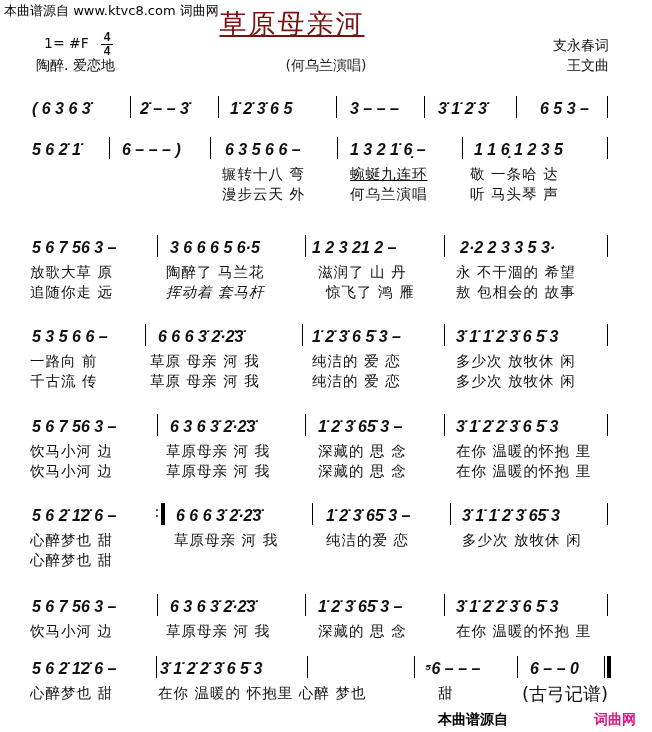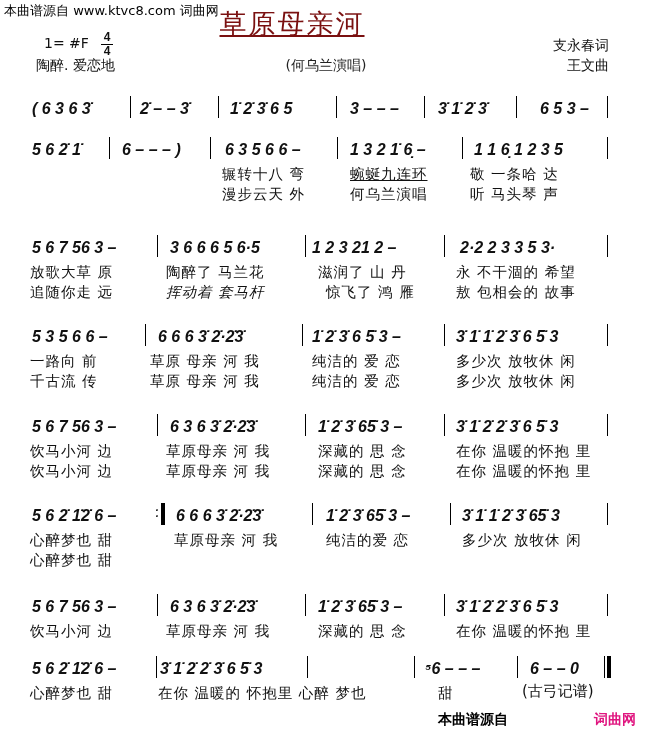--- a/index.html
+++ b/index.html
@@ -20,21 +20,21 @@
   .row { position:absolute; left:0; width:652px; }
   .notes { position:absolute; top:0; left:0; width:652px; height:28px;
            font-family:"Liberation Sans", sans-serif; font-style:italic; font-weight:bold; font-size:16px; }
   .measure { position:absolute; top:0; height:28px; display:flex; align-items:flex-end; }
   .barline { position:absolute; top:6px; width:1px; height:22px; background:#000; }
   .lyric { position:absolute; font-size:14.5px; color:#111; letter-spacing:1px; }
   .endbar { position:absolute; top:6px; width:4px; height:22px; background:#000; }
   .repeat-dots { position:absolute; top:10px; font-size:11px; font-weight:bold; line-height:6px; }
   .footer-left { left:438px; top:711px; font-size:14px; font-weight:bold; color:#000; }
   .footer-right { left:594px; top:711px; font-size:14px; font-weight:bold; color:#e0157f; }
-  .gu { position:absolute; font-size:15px; }
+  .gu { position:absolute; font-size:18px; }
 </style>
 </head>
 <body>
 
 <div class="abs src-top">本曲谱源自 www.ktvc8.com 词曲网</div>
 <div class="abs key">1= #F</div>
 <div class="frac">
   <span>4</span>
   <span class="bar"></span>
   <span>4</span>

